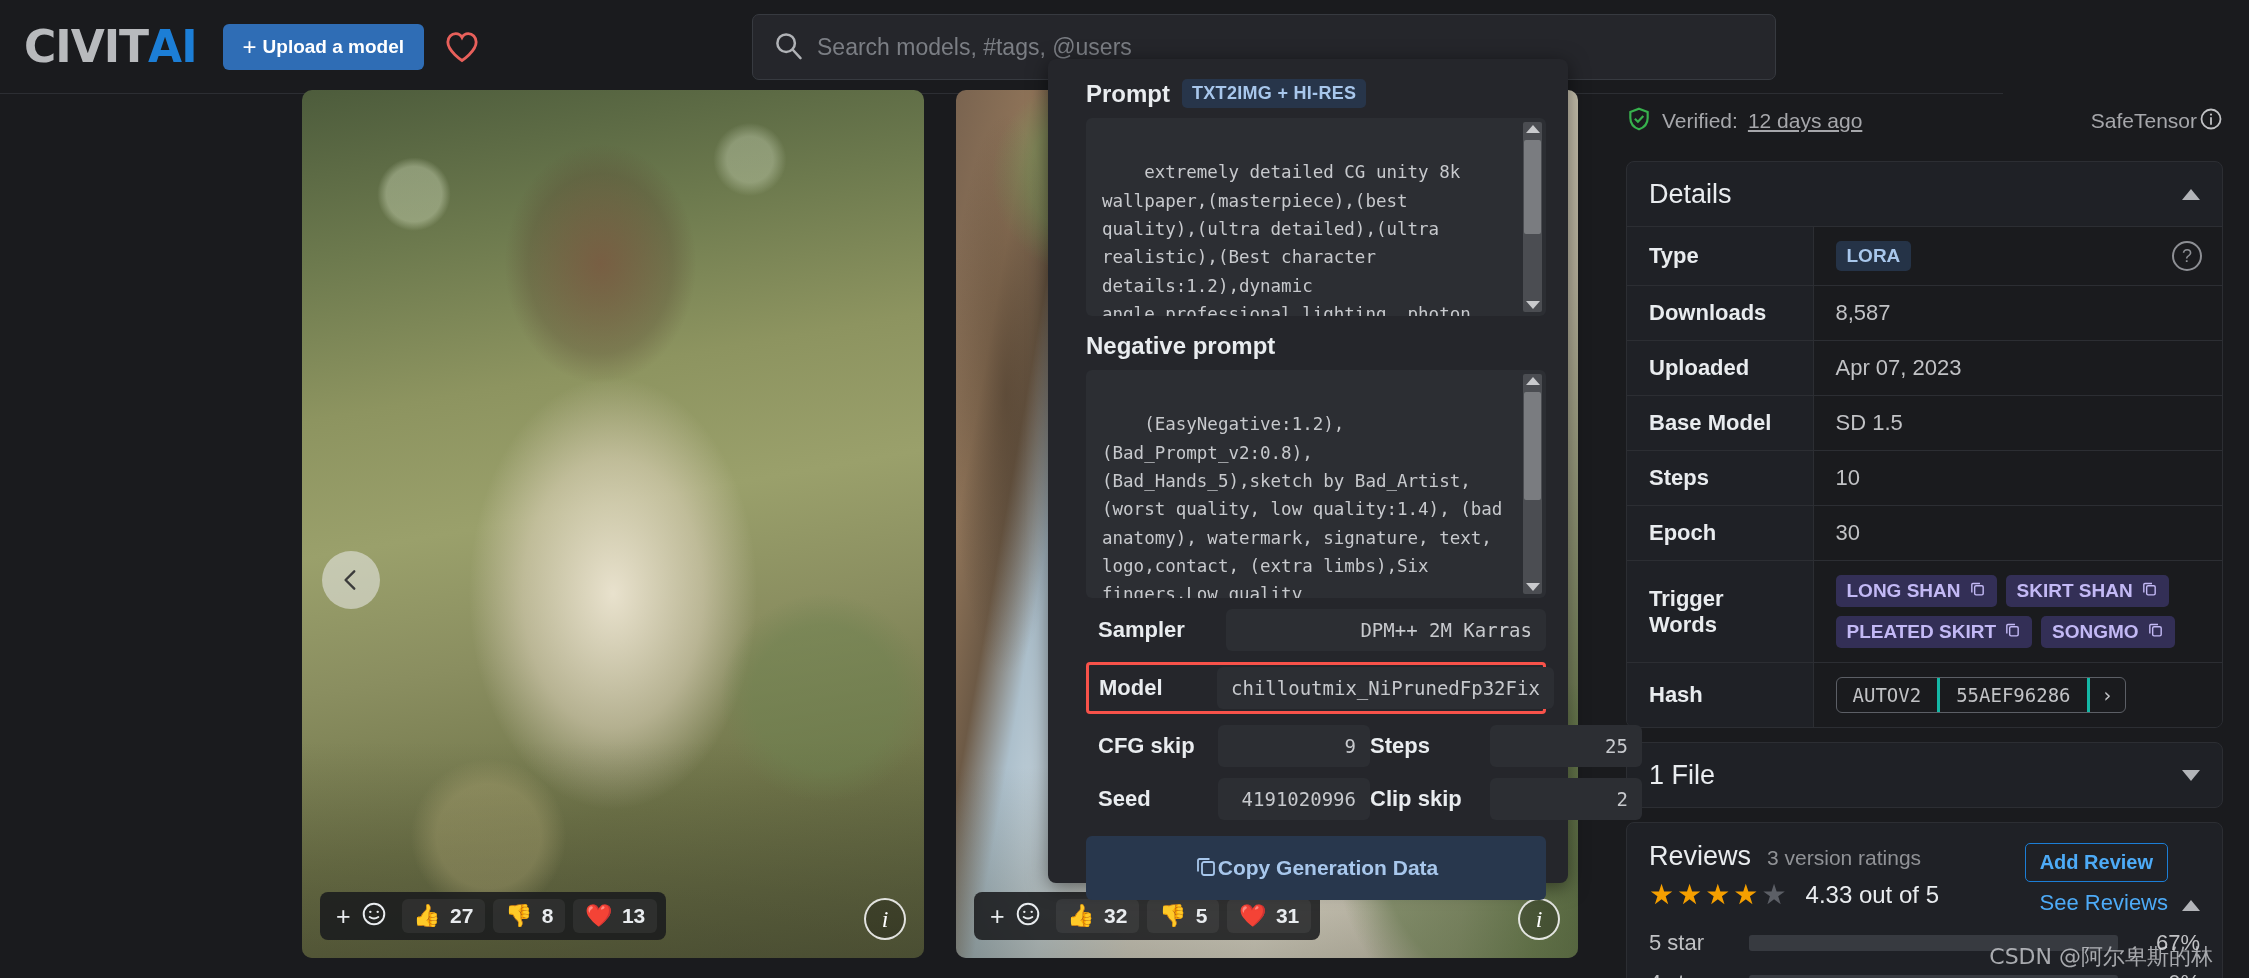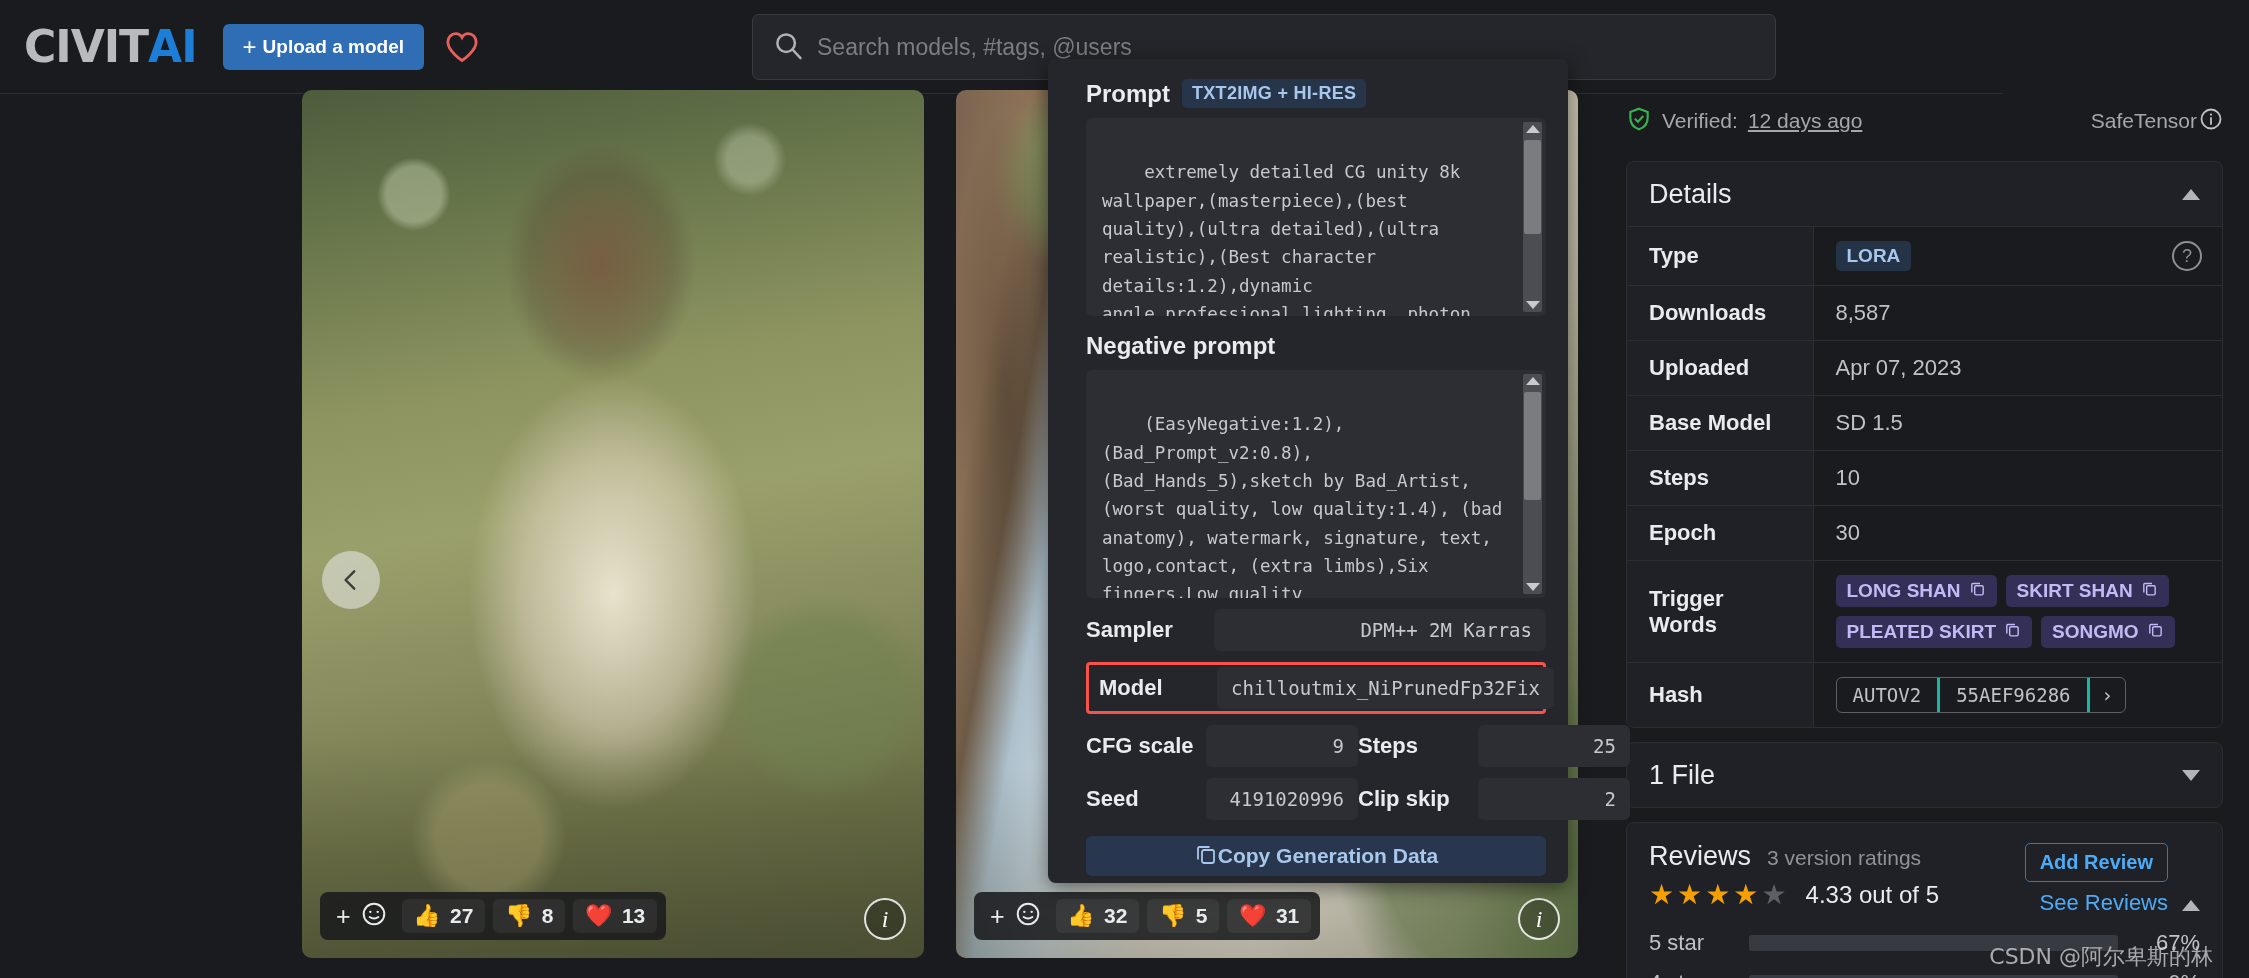--- a/index.html
+++ b/index.html
@@ -166,40 +166,40 @@
     display: flex; flex-direction: column; align-items: center;
     justify-content: space-between; padding: 3px 0;
   }
   .sbar .arr { width: 0; height: 0; border-left: 7px solid transparent; border-right: 7px solid transparent; }
   .sbar .up { border-bottom: 8px solid #c9cacd; }
   .sbar .dn { border-top: 8px solid #c9cacd; }
   .sbar .thumb { position: absolute; left: 1px; width: 17px; background: #7a7c80; border-radius: 2px; }
   .sbar.s1 .thumb { top: 18px; height: 94px; }
   .sbar.s2 .thumb { top: 18px; height: 108px; }
 
-  .param-row { display: flex; align-items: center; margin-top: 11px; gap: 0; }
+  .param-row { display: flex; align-items: center; margin-top: 11px; gap: 0; margin-left: 12px; }
   .param-label { font-size: 22px; font-weight: 700; color: #e9ecef; min-width: 128px; }
   .param-val {
     flex: 1; background: #2c2e33; border-radius: 6px;
     height: 42px; display: flex; align-items: center; justify-content: flex-end;
     padding: 0 14px; font-family: "DejaVu Sans Mono", monospace;
     font-size: 19px; color: #c7c9cd;
   }
   .param-row.half { gap: 0; }
   .param-row.half .param-label { min-width: 120px; }
   .param-row.half .param-val { flex: 0 0 152px; }
   .param-row.half .spacer { width: 22px; }
   .model-row {
     border: 3px solid #f8524a; border-radius: 4px;
     padding: 2px 4px; margin-top: 11px;
     display: flex; align-items: center;
   }
   .model-row .param-label { min-width: 124px; padding-left: 6px; }
   .copy-btn {
-    margin-top: 16px; width: 100%; height: 40px;
+    margin-top: 16px; width: 100%; height: 64px;
     background: #28374d; color: #a8c7ec;
     border: none; border-radius: 6px; cursor: pointer;
     font-size: 21px; font-weight: 700;
     display: flex; align-items: center; justify-content: center; 
     font-family: "Liberation Sans", sans-serif;
   }
 
   
   .sidebar { position: absolute; left: 1600px; top: 95px; width: 649px; height: 883px; padding: 0 26px; }
 
@@ -423,21 +423,21 @@
     <span class="param-label">Sampler</span>
     <span class="param-val">DPM++ 2M Karras</span>
   </div>
 
   <div class="model-row">
     <span class="param-label">Model</span>
     <span class="param-val">chilloutmix_NiPrunedFp32Fix</span>
   </div>
 
   <div class="param-row half">
-    <span class="param-label">CFG scale</span>
+    <span class="param-label">CFG skip</span>
     <span class="param-val">9</span>
     <span class="spacer"></span>
     <span class="param-label">Steps</span>
     <span class="param-val">25</span>
   </div>
 
   <div class="param-row half">
     <span class="param-label">Seed</span>
     <span class="param-val">4191020996</span>
     <span class="spacer"></span>

